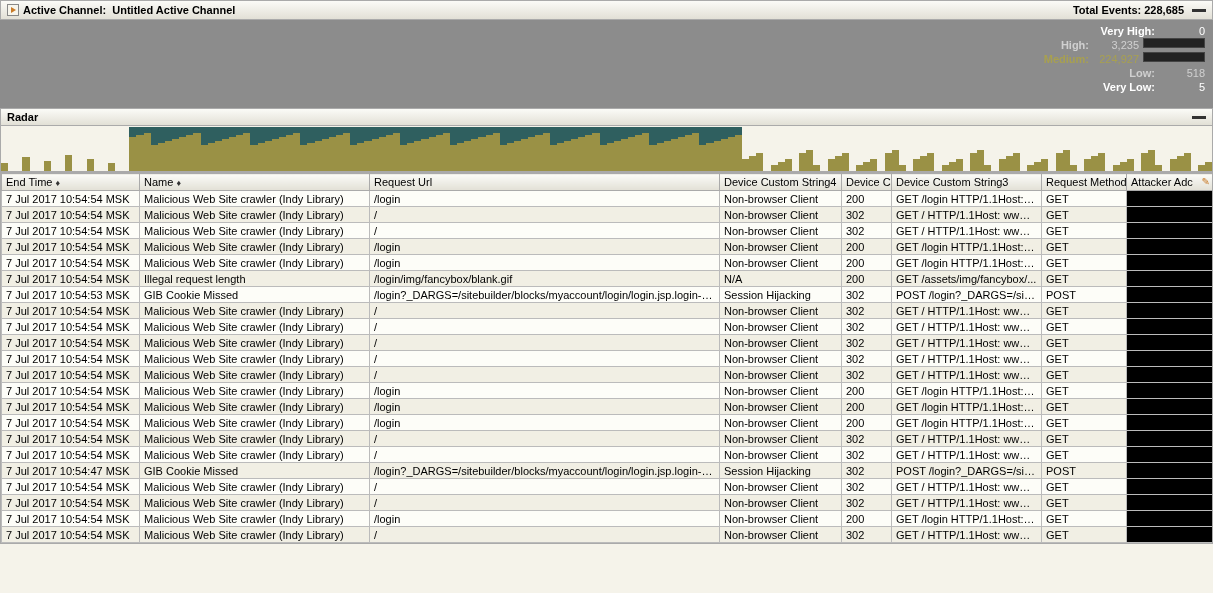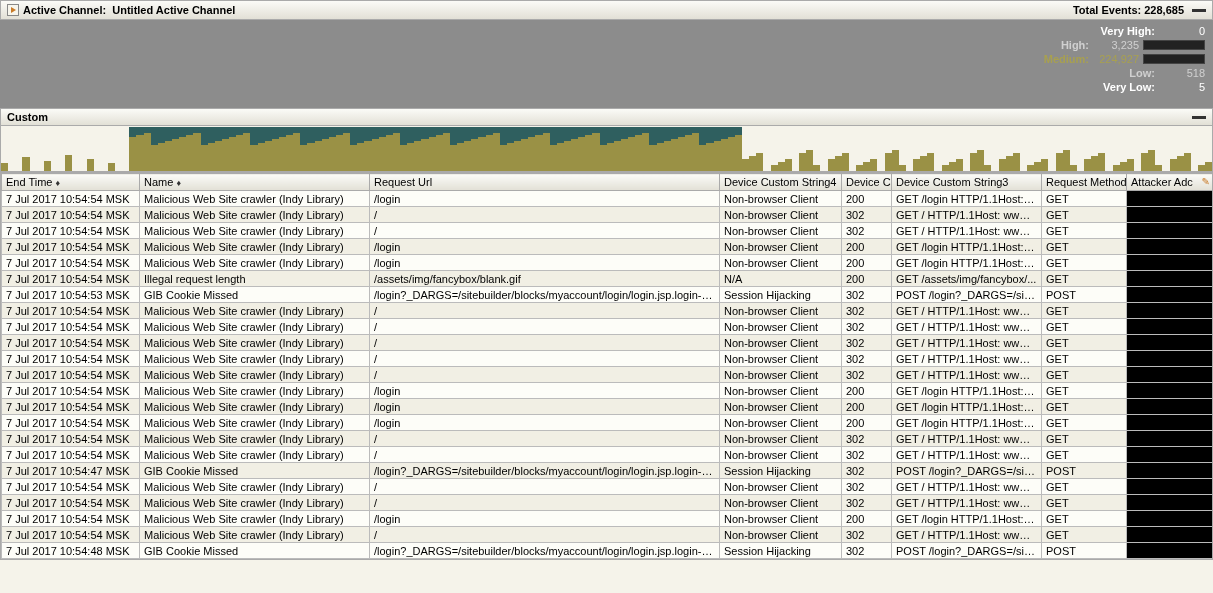--- a/index.html
+++ b/index.html
@@ -53,21 +53,21 @@
   display: flex;
   justify-content: space-between;
 }
 .info-left { line-height: 15px; }
 .info-left .row { display: flex; }
 .info-left .label { width: 90px; font-weight: bold; }
 .info-left .value { }
 .redact { background:#000; display:inline-block; width:80px; height:11px; vertical-align:middle; }
 
 .info-right { text-align: right; line-height: 14px; }
-.info-right .row { display: flex; justify-content: flex-end; align-items: center; }
+.info-right .row { display: flex; justify-content: flex-end; }
 .info-right .sev-label { font-weight: bold; }
 .info-right .sev-val { width: 50px; text-align: right; padding-left: 4px; }
 .info-right .bar-wrap { width:62px; height:10px; border:1px solid #444; margin-left:4px; background:#222; }
 .info-right .bar-fill { height:100%; }
 .col-high { color:#d0d0d0; }
 .col-med { color:#a8a050; }
 .col-low { color:#d0d0d0; }
 .bar-high { background:#888; width:5%; }
 .bar-med { background:#9a9145; width:100%; }
 
@@ -179,21 +179,21 @@
         <span class="sev-val">518</span>
       </div>
     <div class="row">
         <span class="sev-label">Very Low:</span>
         <span class="sev-val">5</span>
       </div>
   </div>
 </div>
 
 <div class="radar-header">
-  <span>Custom</span>
+  <span>Radar</span>
   <span class="min"></span>
 </div>
 <div class="radar-chart" id="radar">
     <div class="seg" style="width: 7.13529px;">
       <div class="olive" style="height: 8px;"></div>
     </div>
     <div class="seg" style="width: 7.13529px;"></div>
     <div class="seg" style="width: 7.13529px;"></div>
     <div class="seg" style="width: 7.13529px;">
       <div class="olive" style="height: 14px;"></div>
@@ -803,21 +803,21 @@
           <td>/login</td>
           <td>Non-browser Client</td>
           <td>200</td>
           <td>GET /login HTTP/1.1Host: w...</td>
           <td>GET</td>
           <td class="redacted"></td>
         </tr>
         <tr class="even">
           <td>7 Jul 2017 10:54:54 MSK</td>
           <td>Illegal request length</td>
-          <td>/assets/img/fancybox/blank.gif</td>
+          <td>/login/img/fancybox/blank.gif</td>
           <td>N/A</td>
           <td>200</td>
           <td>GET /assets/img/fancybox/...</td>
           <td>GET</td>
           <td class="redacted"></td>
         </tr>
         <tr class="odd">
           <td>7 Jul 2017 10:54:53 MSK</td>
           <td>GIB Cookie Missed</td>
           <td>/login?_DARGS=/sitebuilder/blocks/myaccount/login/login.jsp.login-form</td>
@@ -968,27 +968,17 @@
           <td class="redacted"></td>
         </tr>
         <tr class="even">
           <td>7 Jul 2017 10:54:54 MSK</td>
           <td>Malicious Web Site crawler (Indy Library)</td>
           <td>/</td>
           <td>Non-browser Client</td>
           <td>302</td>
           <td>GET / HTTP/1.1Host: www....</td>
           <td>GET</td>
-          <td class="redacted"></td>
-        </tr>
-        <tr class="odd">
-          <td>7 Jul 2017 10:54:48 MSK</td>
-          <td>GIB Cookie Missed</td>
-          <td>/login?_DARGS=/sitebuilder/blocks/myaccount/login/login.jsp.login-form</td>
-          <td>Session Hijacking</td>
-          <td>302</td>
-          <td>POST /login?_DARGS=/site...</td>
-          <td>POST</td>
           <td class="redacted"></td>
         </tr>
       </tbody>
 </table>
 </div>
 
 </body></html>

